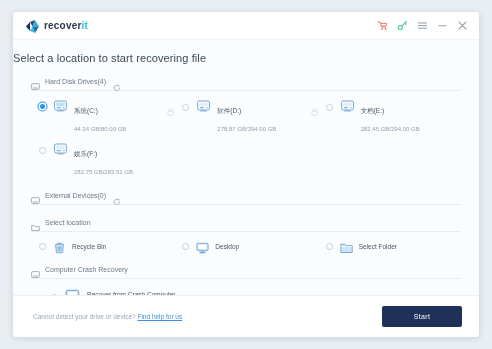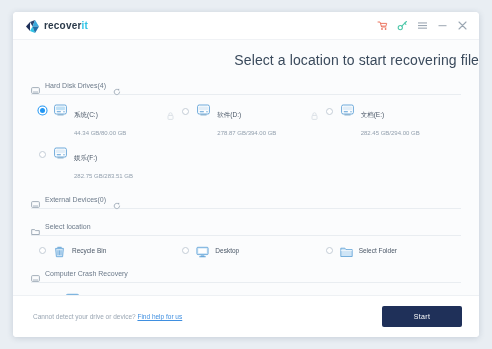--- a/index.html
+++ b/index.html
@@ -39,22 +39,22 @@
   .wbtn { width: 11px; height: 11px; position: relative; cursor: pointer; opacity:.85; }
   .wbtn svg { display:block; }
   
   .page {
     height: 297px;
     background: #fbfcfd;
     position: relative;
     padding: 0 0 0 0;
   }
   .page-title {
-    text-align: right;
-    font-size: 14px;
+    text-align: left;
+    font-size: 11px;
     color: #3a4a5c;
     padding-top: 12px;
     letter-spacing: .1px;
   }
   .section {
     margin: 0 18px;
   }
   .sec-head {
     display: flex; align-items: center;
     margin-top: 13px;

